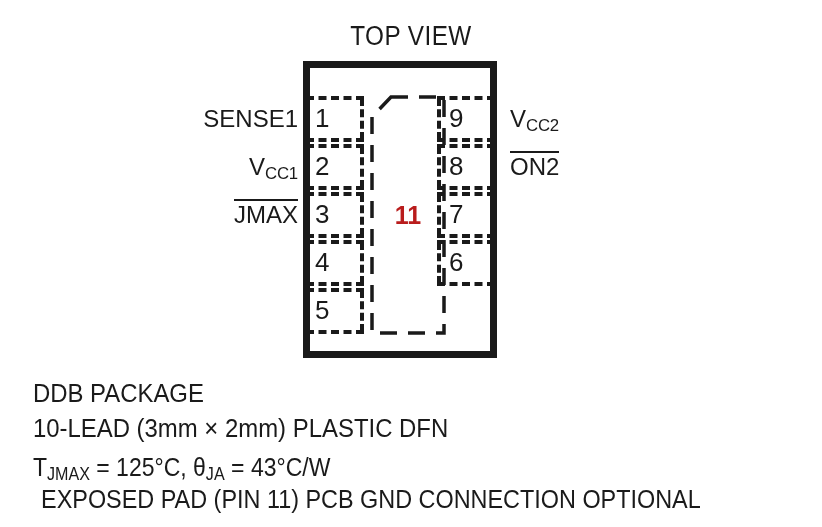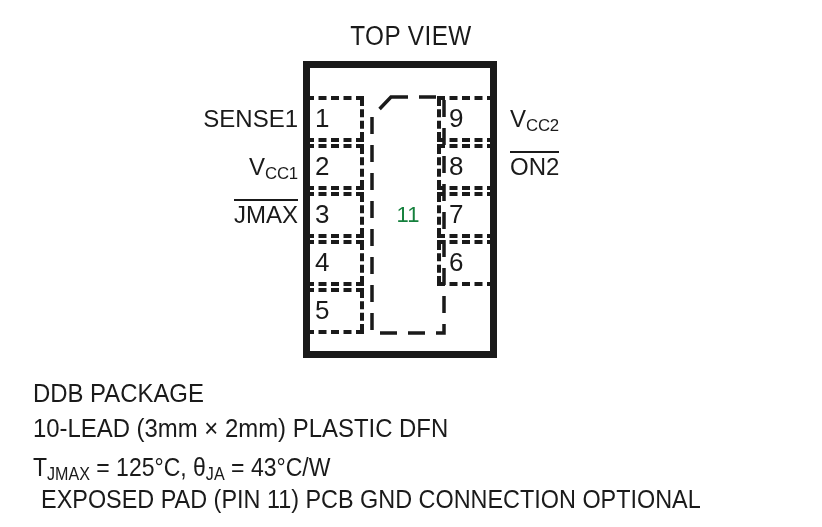--- a/index.html
+++ b/index.html
@@ -106,22 +106,23 @@
   }
   .exposed-pad-number {
     position: absolute;
     left: 0;
     top: 0;
     width: 74px;
     height: 238px;
     display: flex;
     align-items: center;
     justify-content: center;
-    font-size: 22px;
-    color: #15803d;
+    font-size: 25px;
+    color: #b91c1c;
+    font-weight: bold;
   }
 
   
   .signal-labels {
     position: absolute;
     top: 95px;
     height: 240px;
   }
   .signal-labels.left  { left: 60px;  width: 238px; }
   .signal-labels.right { left: 510px; width: 260px; }

